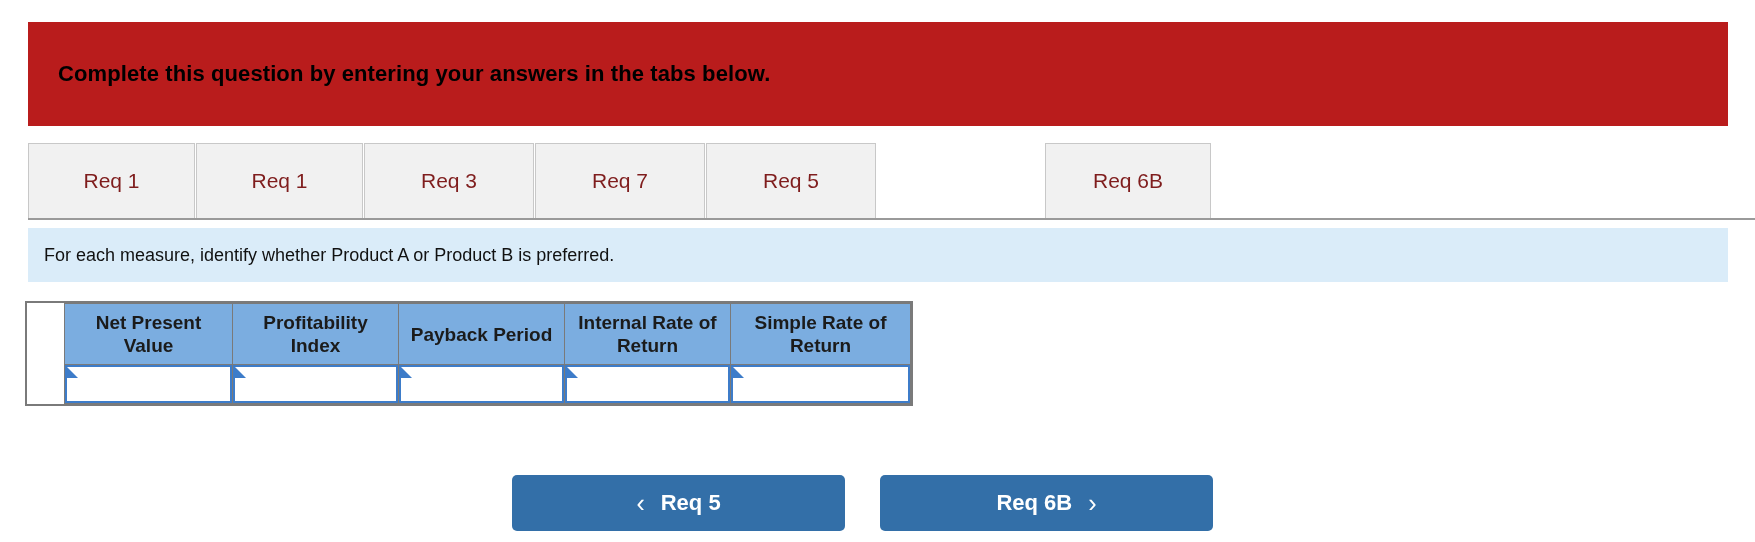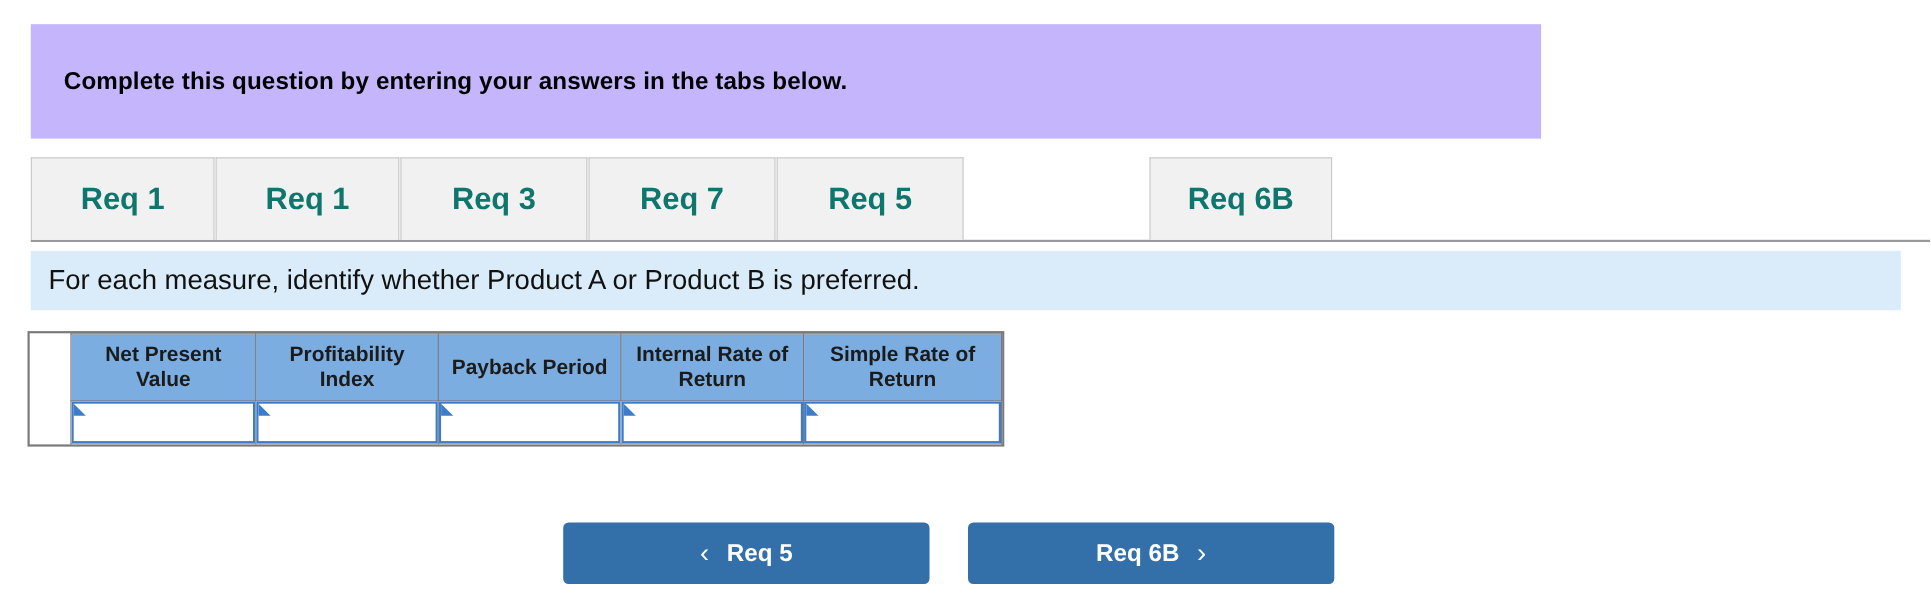--- a/index.html
+++ b/index.html
@@ -15,23 +15,23 @@
     height: 542px;
     background: #ffffff;
     overflow: hidden;
   }
 
   
   .banner {
     position: absolute;
     left: 28px;
     top: 22px;
-    width: 1373px;
+    width: 1700px;
     height: 104px;
-    background: #c4b5fd;
+    background: #b91c1c;
   }
   .banner-text {
     position: absolute;
     left: 30px;
     top: 50%;
     transform: translateY(-50%);
     font-size: 22px;
     font-weight: bold;
     color: #000000;
     letter-spacing: .1px;
@@ -57,24 +57,23 @@
   .tab {
     position: absolute;
     top: 2px;
     height: 75px;
     background: #f1f1f1;
     border: 1px solid #c8c8c8;
     border-bottom: none;
     display: flex;
     align-items: center;
     justify-content: center;
-    font-size: 28px;
-    color: #0f766e;
-    white-space: nowrap;
-    font-weight: bold;
+    font-size: 21px;
+    color: #7f1d1d;
+    white-space: nowrap;
   }
   .tab.selected {
     background: #ffffff;
     border: 1px solid #ffffff;
     border-bottom: none;
     outline: 3px dotted #3d7cc9;
     outline-offset: -3px;
     z-index: 4;
     top: 0px;
     height: 79px;
@@ -86,21 +85,21 @@
     left: 28px;
     top: 228px;
     width: 1700px;
     height: 54px;
     background: #daecf9;
     display: flex;
     align-items: center;
   }
   .instruction-text {
     padding-left: 16px;
-    font-size: 25px;
+    font-size: 18px;
     color: #111111;
     white-space: nowrap;
   }
 
   
   .table-wrap {
     position: absolute;
     left: 25px;
     top: 301px;
     border: 2px solid #7a7a7a;

